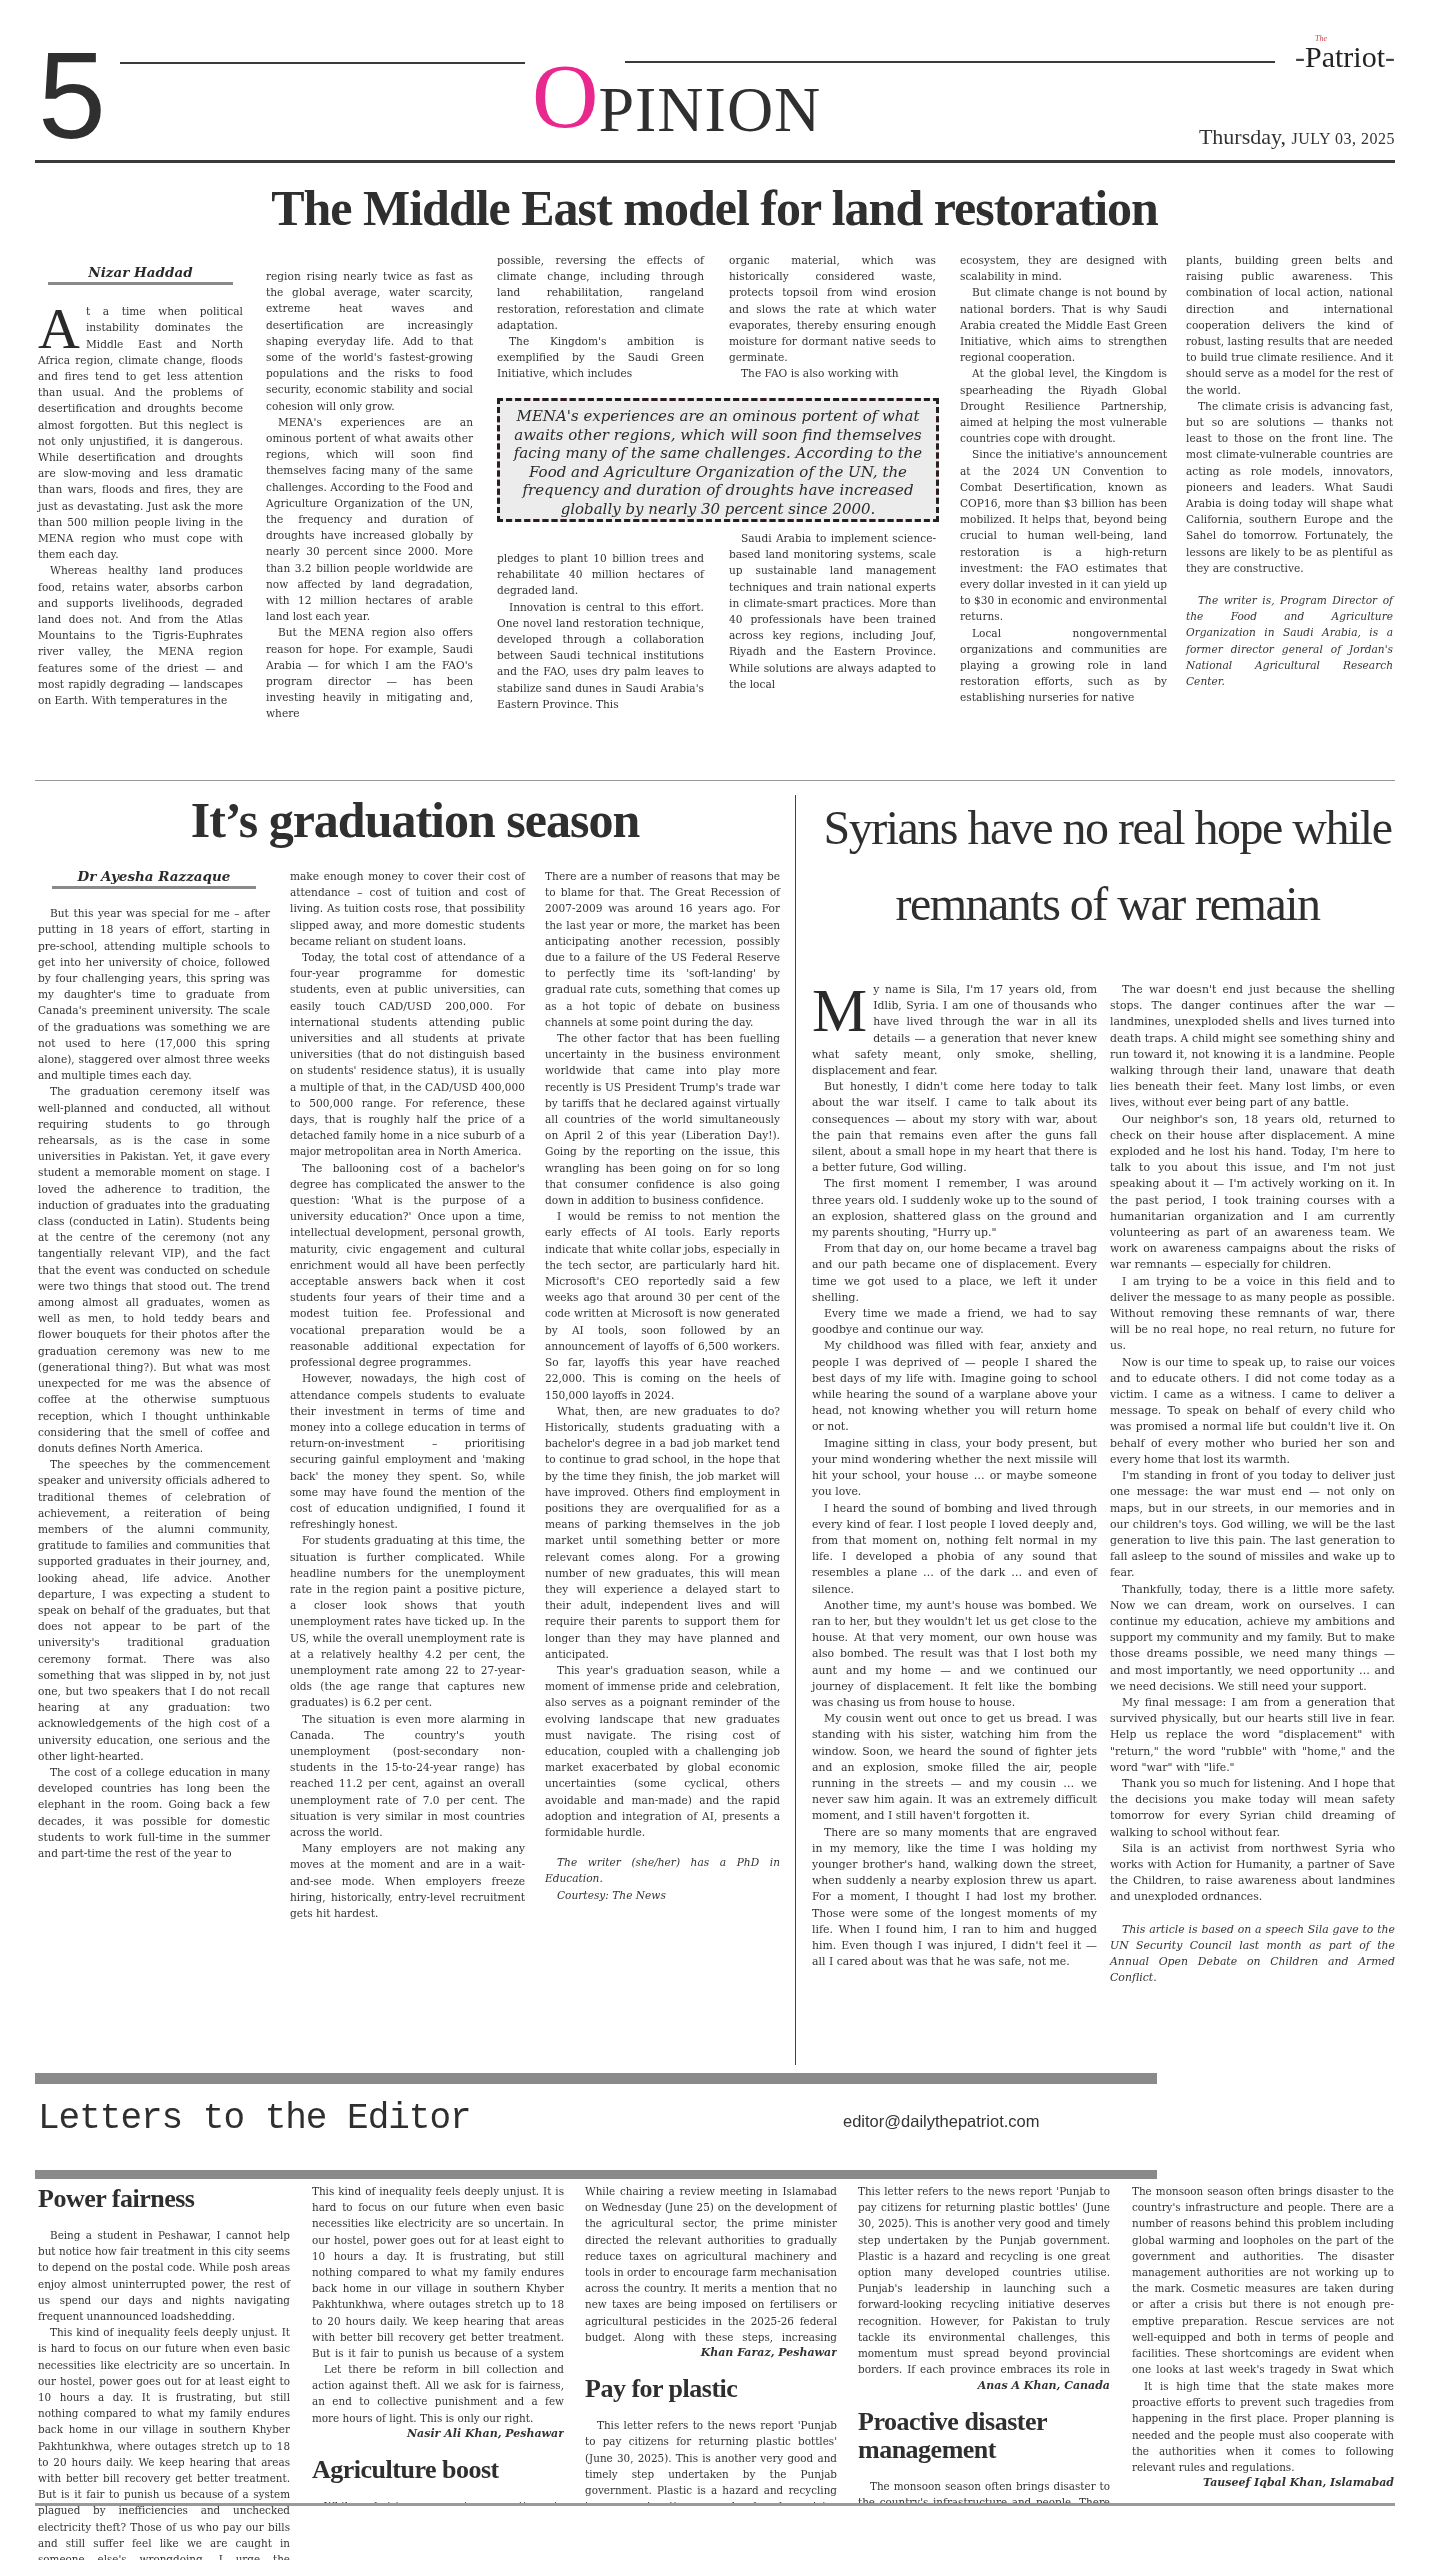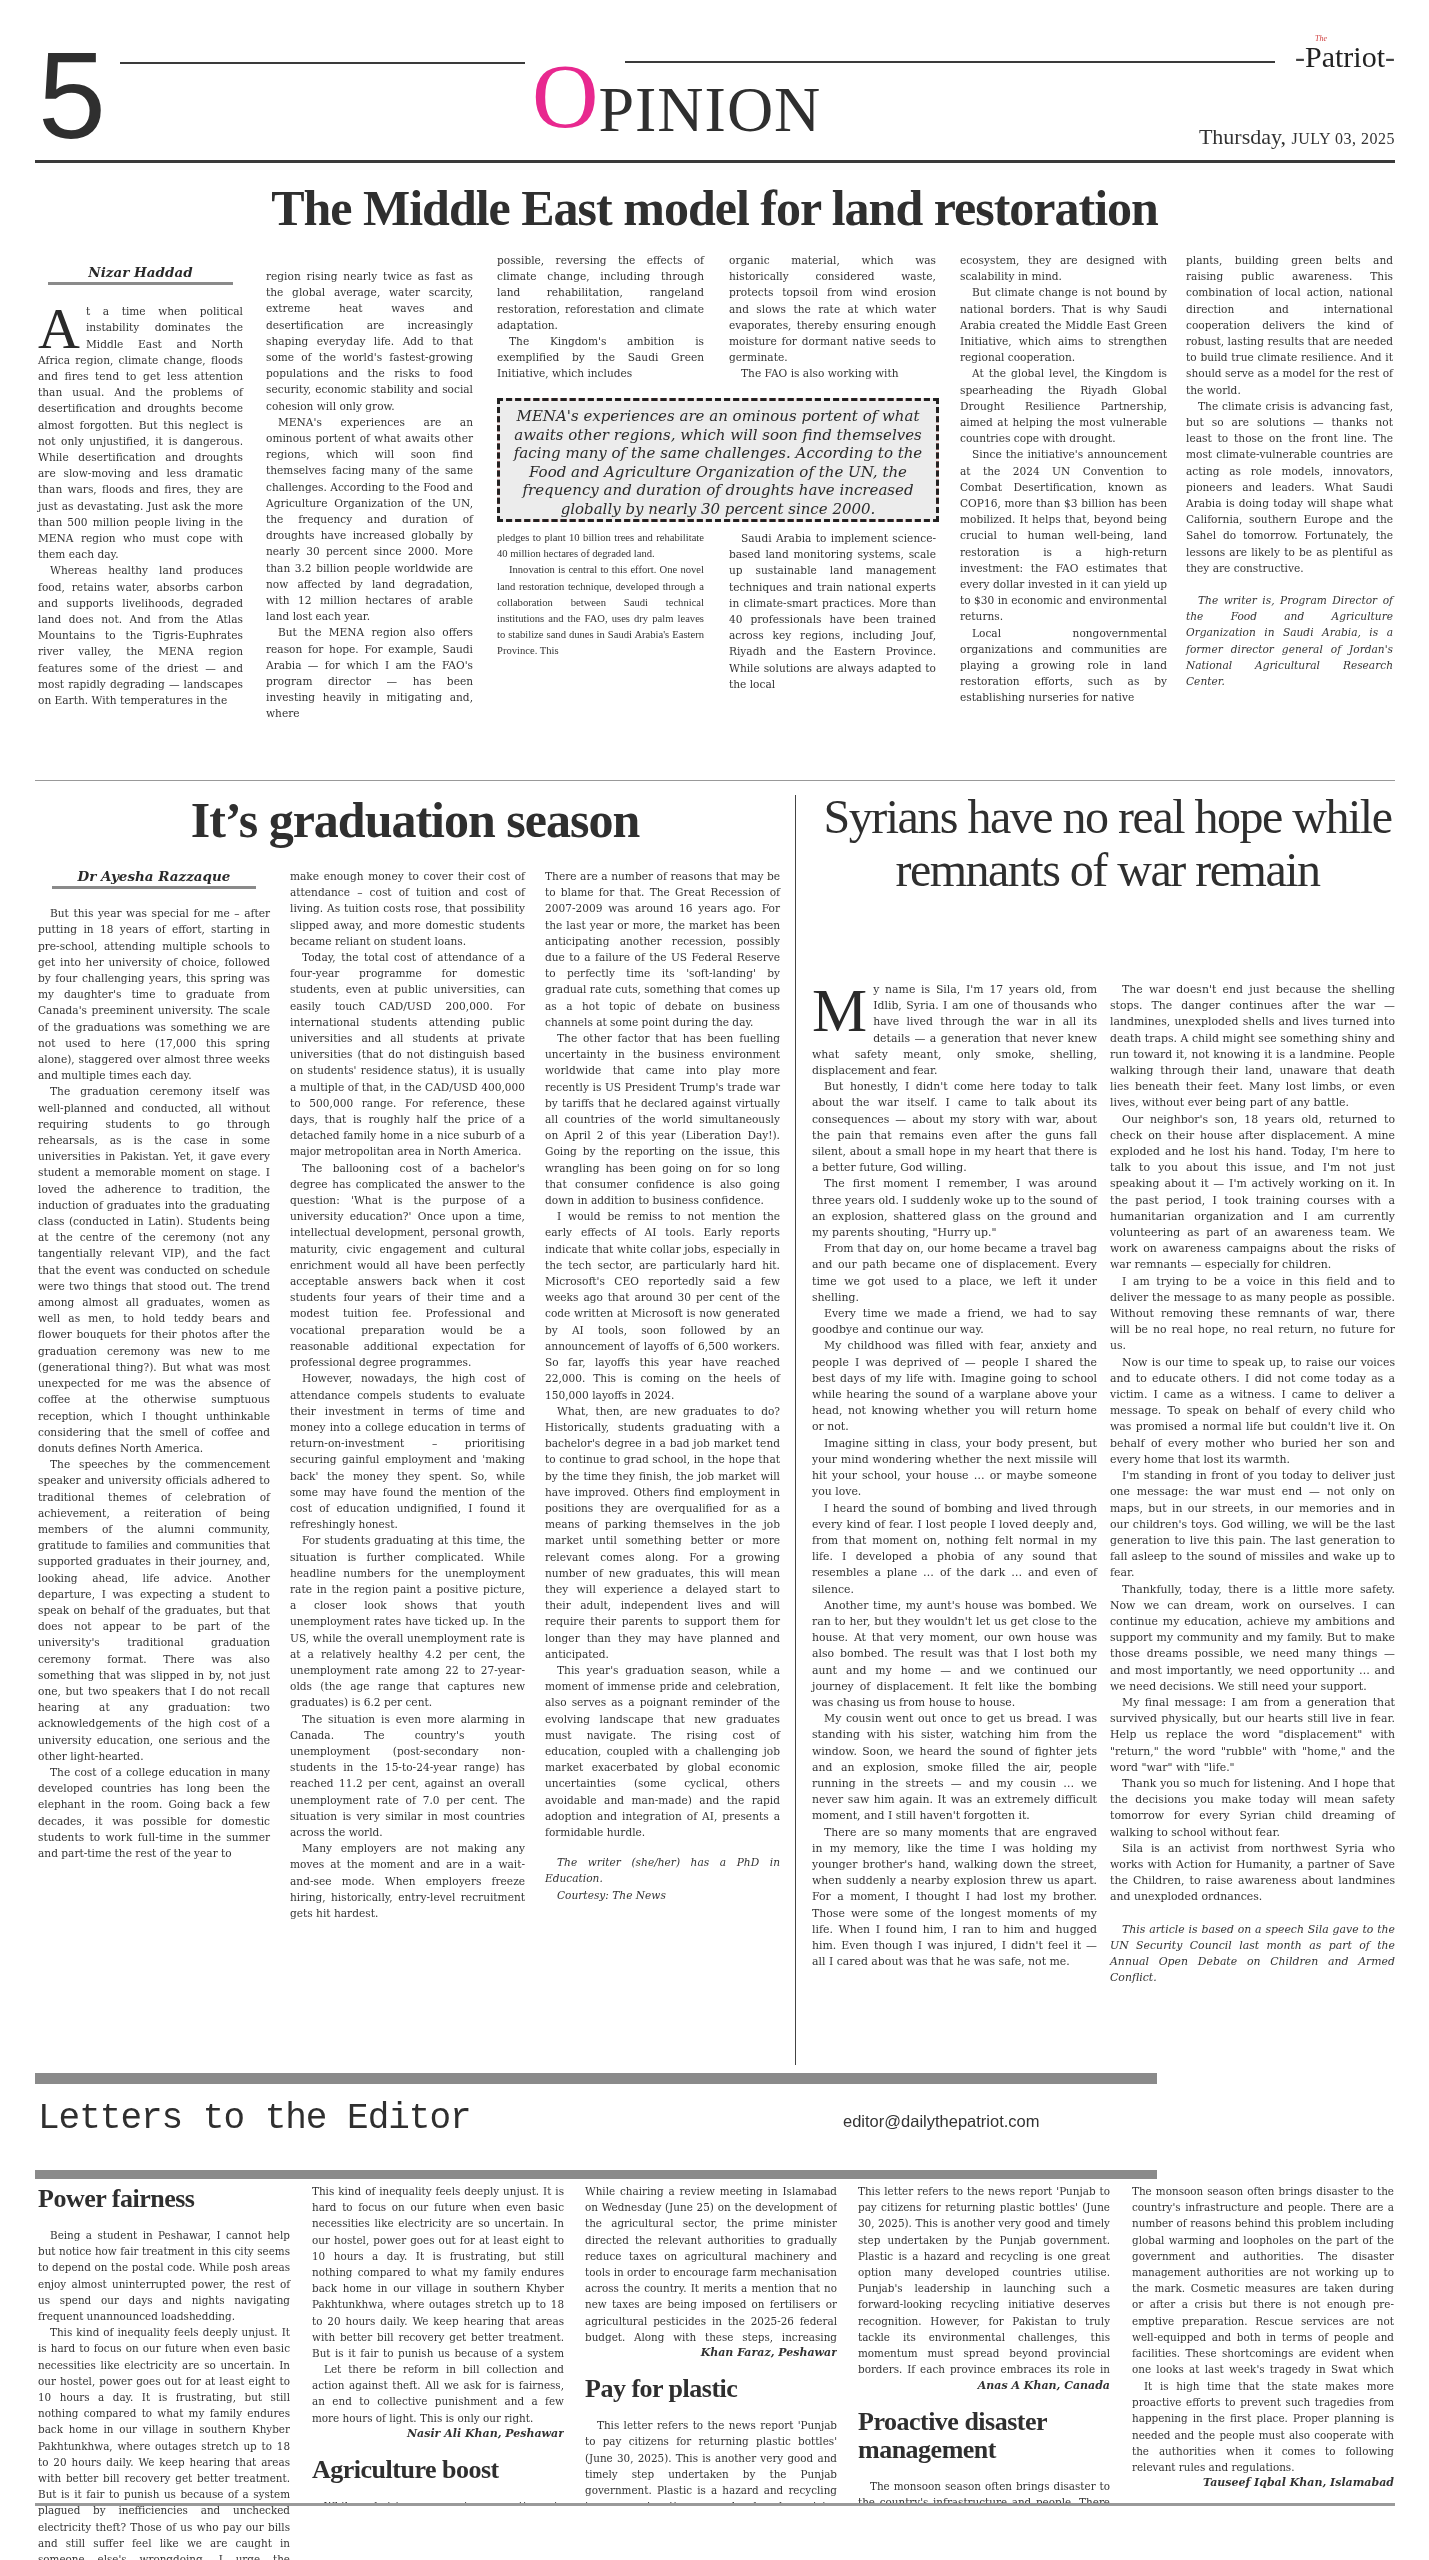--- a/index.html
+++ b/index.html
@@ -35,21 +35,21 @@
 
   
   .a1-headline { left: 0; top: 178px; width: 1429px; font-size: 50px; line-height: 60px; }
   .pullquote { position: absolute; left: 497px; top: 398px; width: 442px; height: 124px; background: #ececec;
     border: 3px dashed #c8322d; outline: 3px dashed #222; outline-offset: -3px; padding: 6px 6px;
     font-family: "DejaVu Serif", serif; font-style: italic; font-size: 15px; line-height: 18.5px; text-align: center; color: #2a2a2a; }
 
   
   .sect-rule { position: absolute; left: 35px; width: 1360px; height: 1px; background: #999; }
   .a2-headline { left: 35px; top: 790px; width: 760px; font-size: 50px; line-height: 60px; }
-  .a3-headline { left: 820px; top: 790px; width: 575px; font-size: 48px; line-height: 53px; font-weight: normal; letter-spacing: -1.5px; }
+  .a3-headline { left: 820px; top: 790px; width: 575px; font-size: 48px; line-height: 76px; font-weight: normal; letter-spacing: -1.5px; }
 
   
   .letters-bar { position: absolute; left: 35px; height: 11px; background: #8a8a8a; }
   .letters-title { position: absolute; left: 38px; top: 2098px; font-family: Liberation Mono, monospace; font-size: 36px; color: #2f2f2f; letter-spacing: -1px; }
   .letters-email { position: absolute; left: 843px; top: 2112px; font-family: "Liberation Sans", sans-serif; font-size: 16.5px; color: #333; }
   .disclaimer { position: absolute; left: 1157px; top: 2070px; width: 238px; height: 112px; background: #242424; color: #e6e6e6; text-align: center; padding: 6px 6px; }
   .disclaimer .d-title { font-family: "Liberation Sans", sans-serif; font-size: 15px; margin-bottom: 4px; }
   .disclaimer .d-body { font-family: "Liberation Sans", sans-serif; font-size: 9.2px; line-height: 15px; }
   .letter-head { font-family: "Liberation Serif", serif; font-weight: bold; font-size: 26px; line-height: 28px; color: #2f2f2f; letter-spacing: -0.5px; margin: 2px 0 14px 0; text-align: left; text-indent: 0; }
   .signoff { font-style: italic; font-weight: bold; text-align: right; text-indent: 0 !important; font-size: 11px; margin-bottom: 14px; }
@@ -96,21 +96,21 @@
     <p class="noindent">possible, reversing the effects of climate change, including through land rehabilitation, rangeland restoration, reforestation and climate adaptation.</p>
     <p>The Kingdom's ambition is exemplified by the Saudi Green Initiative, which includes</p>
   </div>
   <div class="col" style="left:729px; top:252px; width:207px;">
     <p class="noindent">organic material, which was historically considered waste, protects topsoil from wind erosion and slows the rate at which water evaporates, thereby ensuring enough moisture for dormant native seeds to germinate.</p>
     <p>The FAO is also working with</p>
   </div>
 
   <div class="pullquote">MENA's experiences are an ominous portent of what awaits other regions, which will soon find themselves facing many of the same challenges. According to the Food and Agriculture Organization of the UN, the frequency and duration of droughts have increased globally by nearly 30 percent since 2000.</div>
 
-  <div class="col" style="left:497px; top:530px; width:207px;font-family:Liberation Serif, serif;">
+  <div class="col" style="left:497px; top:550px; width:207px;">
     <p class="noindent">pledges to plant 10 billion trees and rehabilitate 40 million hectares of degraded land.</p>
     <p>Innovation is central to this effort. One novel land restoration technique, developed through a collaboration between Saudi technical institutions and the FAO, uses dry palm leaves to stabilize sand dunes in Saudi Arabia's Eastern Province. This</p>
   </div>
   <div class="col" style="left:729px; top:530px; width:207px;">
     <p>Saudi Arabia to implement science-based land monitoring systems, scale up sustainable land management techniques and train national experts in climate-smart practices. More than 40 professionals have been trained across key regions, including Jouf, Riyadh and the Eastern Province. While solutions are always adapted to the local</p>
   </div>
 
   <div class="col" style="left:960px; top:252px; width:207px;">
     <p class="noindent">ecosystem, they are designed with scalability in mind.</p>
     <p>But climate change is not bound by national borders. That is why Saudi Arabia created the Middle East Green Initiative, which aims to strengthen regional cooperation.</p>

